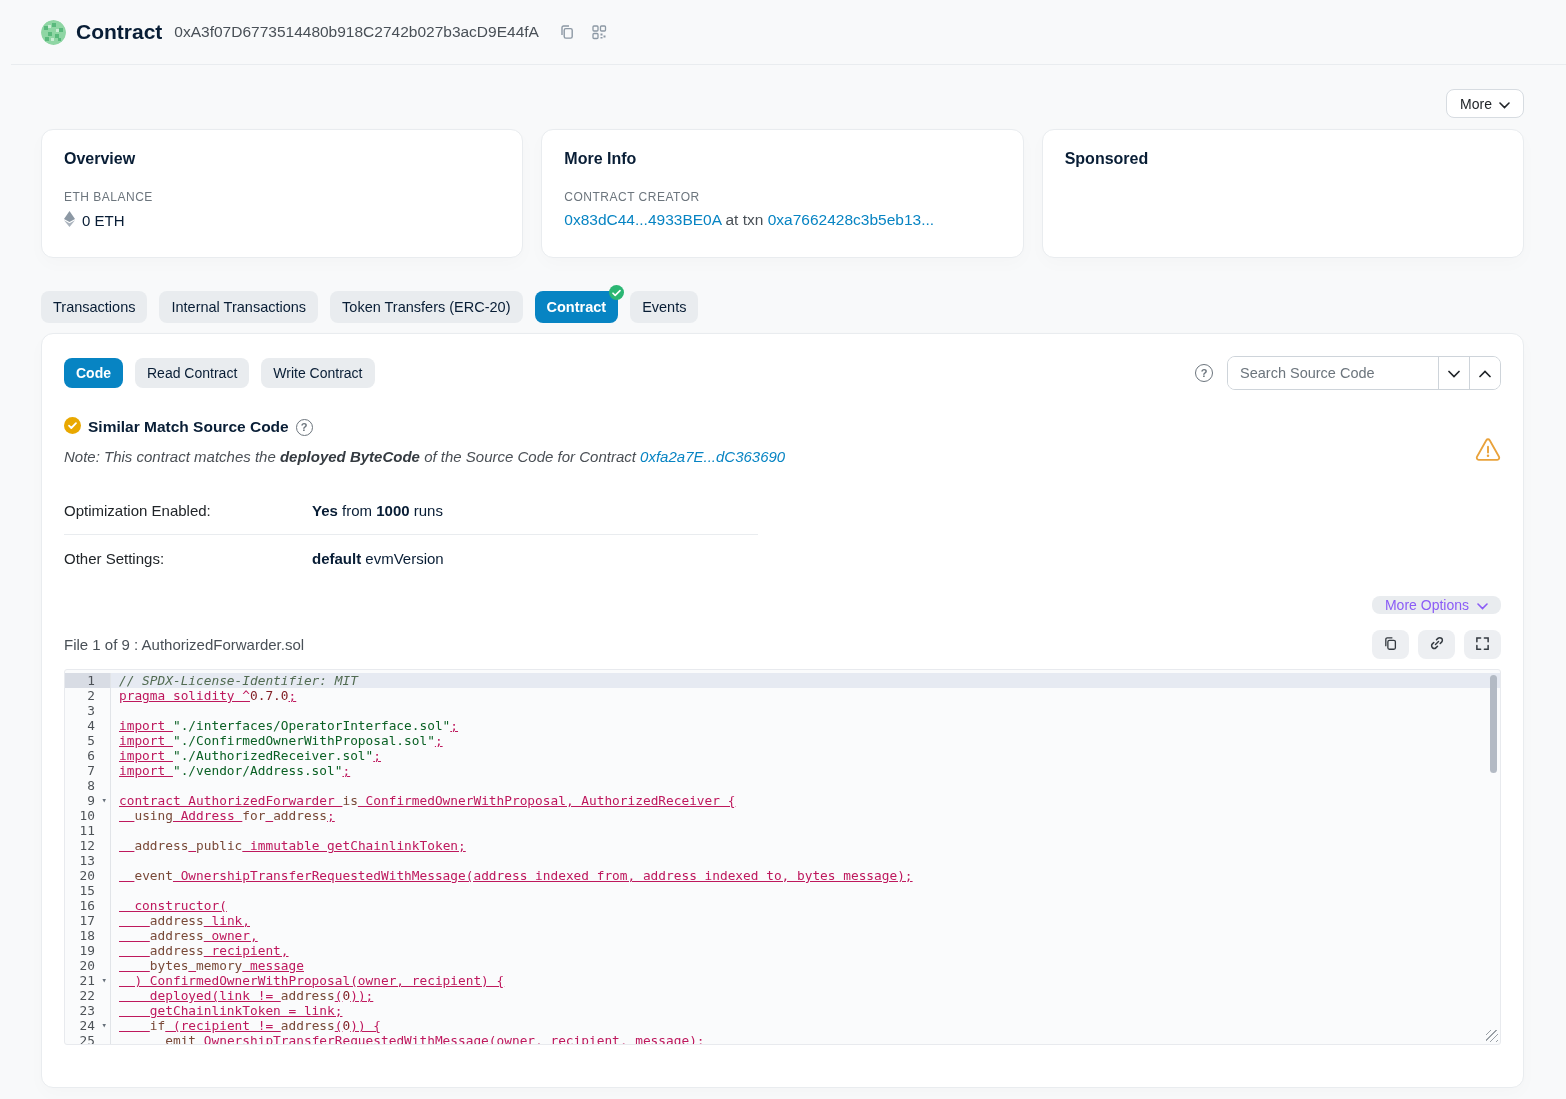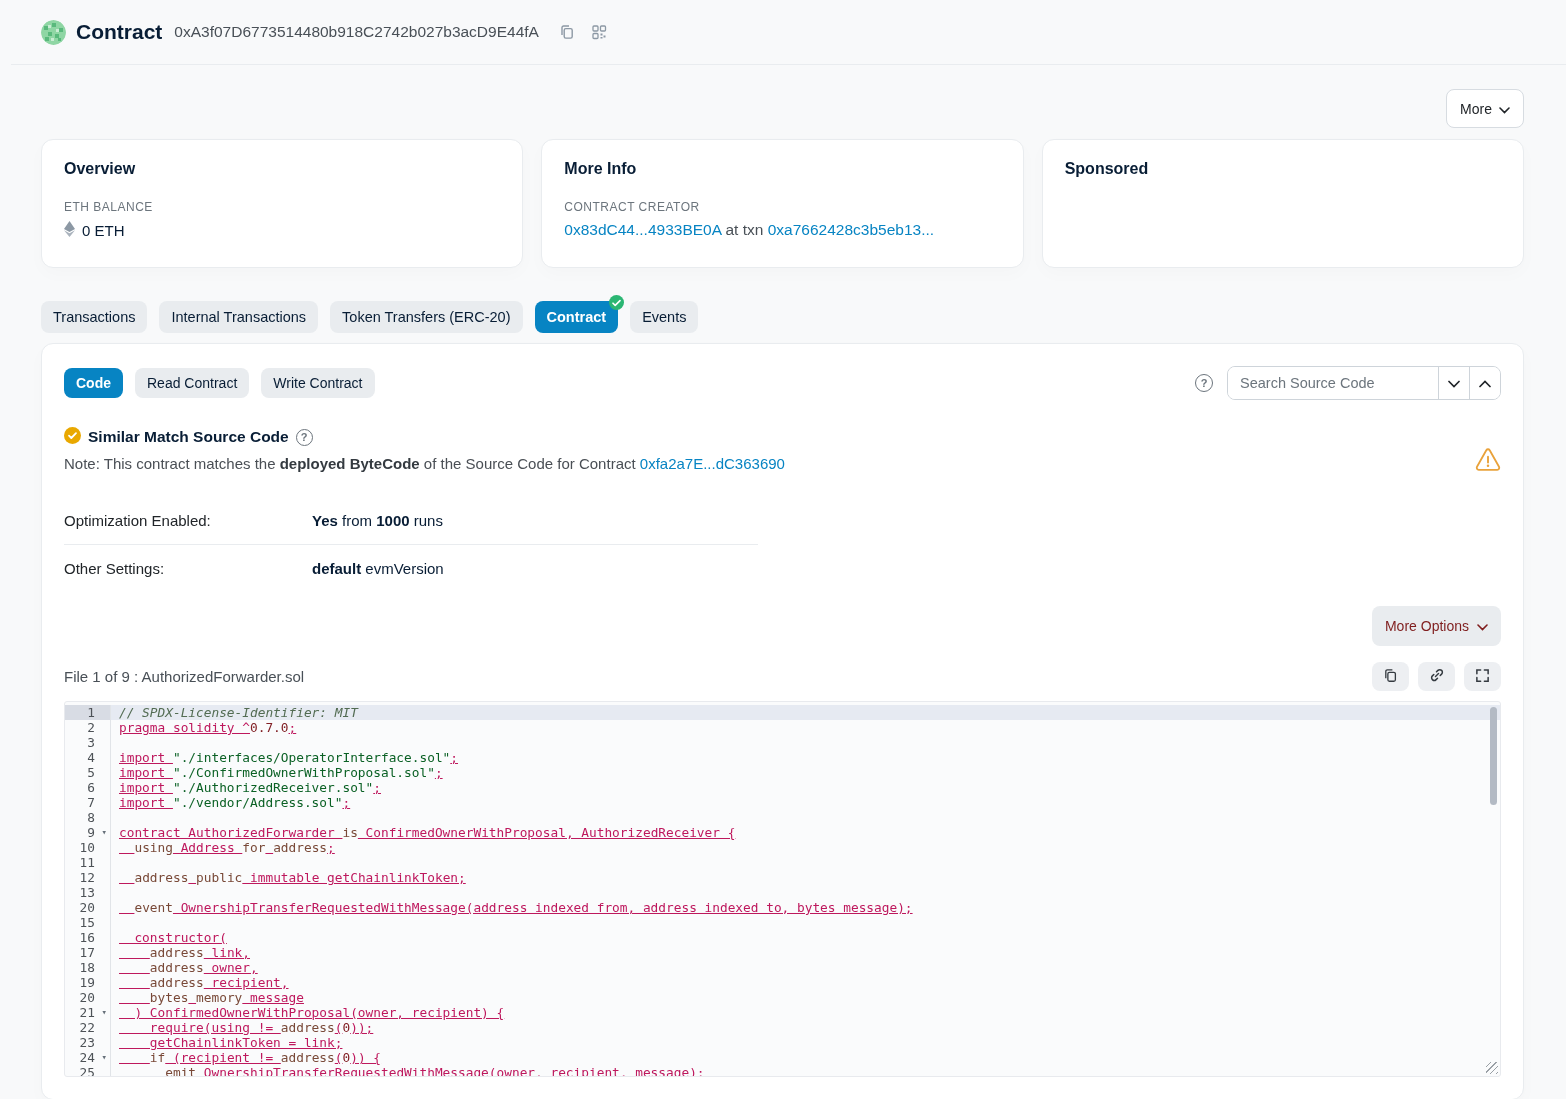--- a/index.html
+++ b/index.html
@@ -16,21 +16,21 @@
   .avatar { width:25px; height:25px; border-radius:50%; overflow:hidden; flex:0 0 auto; }
   .page-title { font-size:21px; font-weight:700; color:#081d35; }
   .addr { font-size:15.5px; color:#495057; margin-left:2px; }
   .ghost-icon-btn { background:none; border:none; color:#8c98a4; cursor:pointer;
     display:inline-flex; align-items:center; padding:2px; margin-left:8px; }
   .ghost-icon-btn svg { display:block; }
 
   
   .more-row { display:flex; justify-content:flex-end; margin-top:24px; }
   .btn-white { display:inline-flex; align-items:center; gap:7px; background:#fff;
-    border:1px solid #d7dce1; border-radius:8px; padding:0 13px; height:39px;
+    border:1px solid #d7dce1; border-radius:8px; padding:0 13px; height:29px;
     font-size:14px; font-weight:500; color:#212529; cursor:pointer;
     font-family:"Liberation Sans",sans-serif; }
 
   
   .cards { display:flex; gap:18px; margin-top:11px; }
   .card { background:#fff; border:1px solid #e9ecef; border-radius:12px;
     padding:20px 22px; height:129px; flex:1 1 0;
     box-shadow:0 6px 18px rgba(33,40,50,.02); }
   .card-title { font-size:16px; font-weight:700; color:#081d35; }
   .caps-label { font-size:12px; font-weight:500; letter-spacing:.5px; color:#6c757d;
@@ -68,42 +68,42 @@
     border:1px solid #ced4da; border-radius:8px; overflow:hidden; background:#fff; }
   .search-group input { border:none; outline:none; width:210px; padding:0 12px;
     font-size:14.5px; color:#212529; font-family:"Liberation Sans",sans-serif; }
   .search-group input::placeholder { color:#6c757d; }
   .chev-btn { width:31px; background:#fff; border:none; border-left:1px solid #ced4da;
     display:flex; align-items:center; justify-content:center; color:#212529; cursor:pointer; }
 
   
   .match-title-row { display:flex; align-items:center; gap:7px; margin-top:27px; }
   .match-title { font-size:15.5px; font-weight:700; color:#081d35; }
-  .note-row { display:flex; align-items:center; margin-top:5px; font-size:15px;
-    color:#4a4f55; }
+  .note-row { display:flex; align-items:flex-end; margin-top:5px; font-size:15px;
+    color:#4a4f55;font-style:italic; }
   .note-text b { color:#343a40; }
   .warn { margin-left:auto; margin-top:-4px; }
 
   
   .meta-grid { display:grid; grid-template-columns:1fr 1fr; column-gap:50px;
     margin-top:22px; }
   .meta-row { display:flex; padding:15px 0; border-bottom:1px solid #e9ecef;
     font-size:15px; }
   .meta-row.last { border-bottom:none; }
   .meta-label { width:248px; flex:0 0 auto; color:#212529; }
   .meta-value { color:#081d35; }
   .bold { font-weight:700; }
 
   
   .source-header { display:flex; align-items:center; margin-top:14px; }
   .source-title-wrap { display:flex; align-items:center; gap:7px; font-size:15.5px; }
   .source-title { font-weight:700; color:#081d35; }
   .btn-grey { display:inline-flex; align-items:center; gap:8px; background:#e9ecef;
-    border:none; border-radius:8px; height:40px; padding:0 13px; font-size:14px;
-    font-weight:500; color:#7f1d1d; cursor:pointer; margin-left:auto;
+    border:none; border-radius:8px; height:18px; padding:0 13px; font-size:14px;
+    font-weight:500; color:#8b5cf6; cursor:pointer; margin-left:auto;
     font-family:"Liberation Sans",sans-serif; }
   .file-row { display:flex; align-items:center; margin-top:16px; }
   .file-label { font-size:15px; color:#495057; }
   .icon-btn-group { margin-left:auto; display:flex; gap:9px; }
   .sq-btn { width:37px; height:29px; background:#edeff2; border:none; border-radius:8px;
     display:flex; align-items:center; justify-content:center; color:#343a40;
     cursor:pointer; }
 
   
   .code-box { position:relative; margin-top:10px; height:376px; overflow:hidden;
@@ -432,21 +432,21 @@
           <div class="line">
             <span class="gutter">20</span>
             <span class="codetext"><span class="tok-p">    </span><span class="tok-k">bytes</span><span class="tok-p"> </span><span class="tok-k">memory</span><span class="tok-p"> message</span></span>
           </div>
           <div class="line">
             <span class="gutter">21<span class="fold">▾</span></span>
             <span class="codetext"><span class="tok-p">  ) ConfirmedOwnerWithProposal(owner, recipient) {</span></span>
           </div>
           <div class="line">
             <span class="gutter">22</span>
-            <span class="codetext"><span class="tok-p">    require(using != </span><span class="tok-k">address</span><span class="tok-p">(</span><span class="tok-n">0</span><span class="tok-p">));</span></span>
+            <span class="codetext"><span class="tok-p">    deployed(link != </span><span class="tok-k">address</span><span class="tok-p">(</span><span class="tok-n">0</span><span class="tok-p">));</span></span>
           </div>
           <div class="line">
             <span class="gutter">23</span>
             <span class="codetext"><span class="tok-p">    getChainlinkToken = link;</span></span>
           </div>
           <div class="line">
             <span class="gutter">24<span class="fold">▾</span></span>
             <span class="codetext"><span class="tok-p">    </span><span class="tok-k">if</span><span class="tok-p"> (recipient != </span><span class="tok-k">address</span><span class="tok-p">(</span><span class="tok-n">0</span><span class="tok-p">)) {</span></span>
           </div>
           <div class="line">

